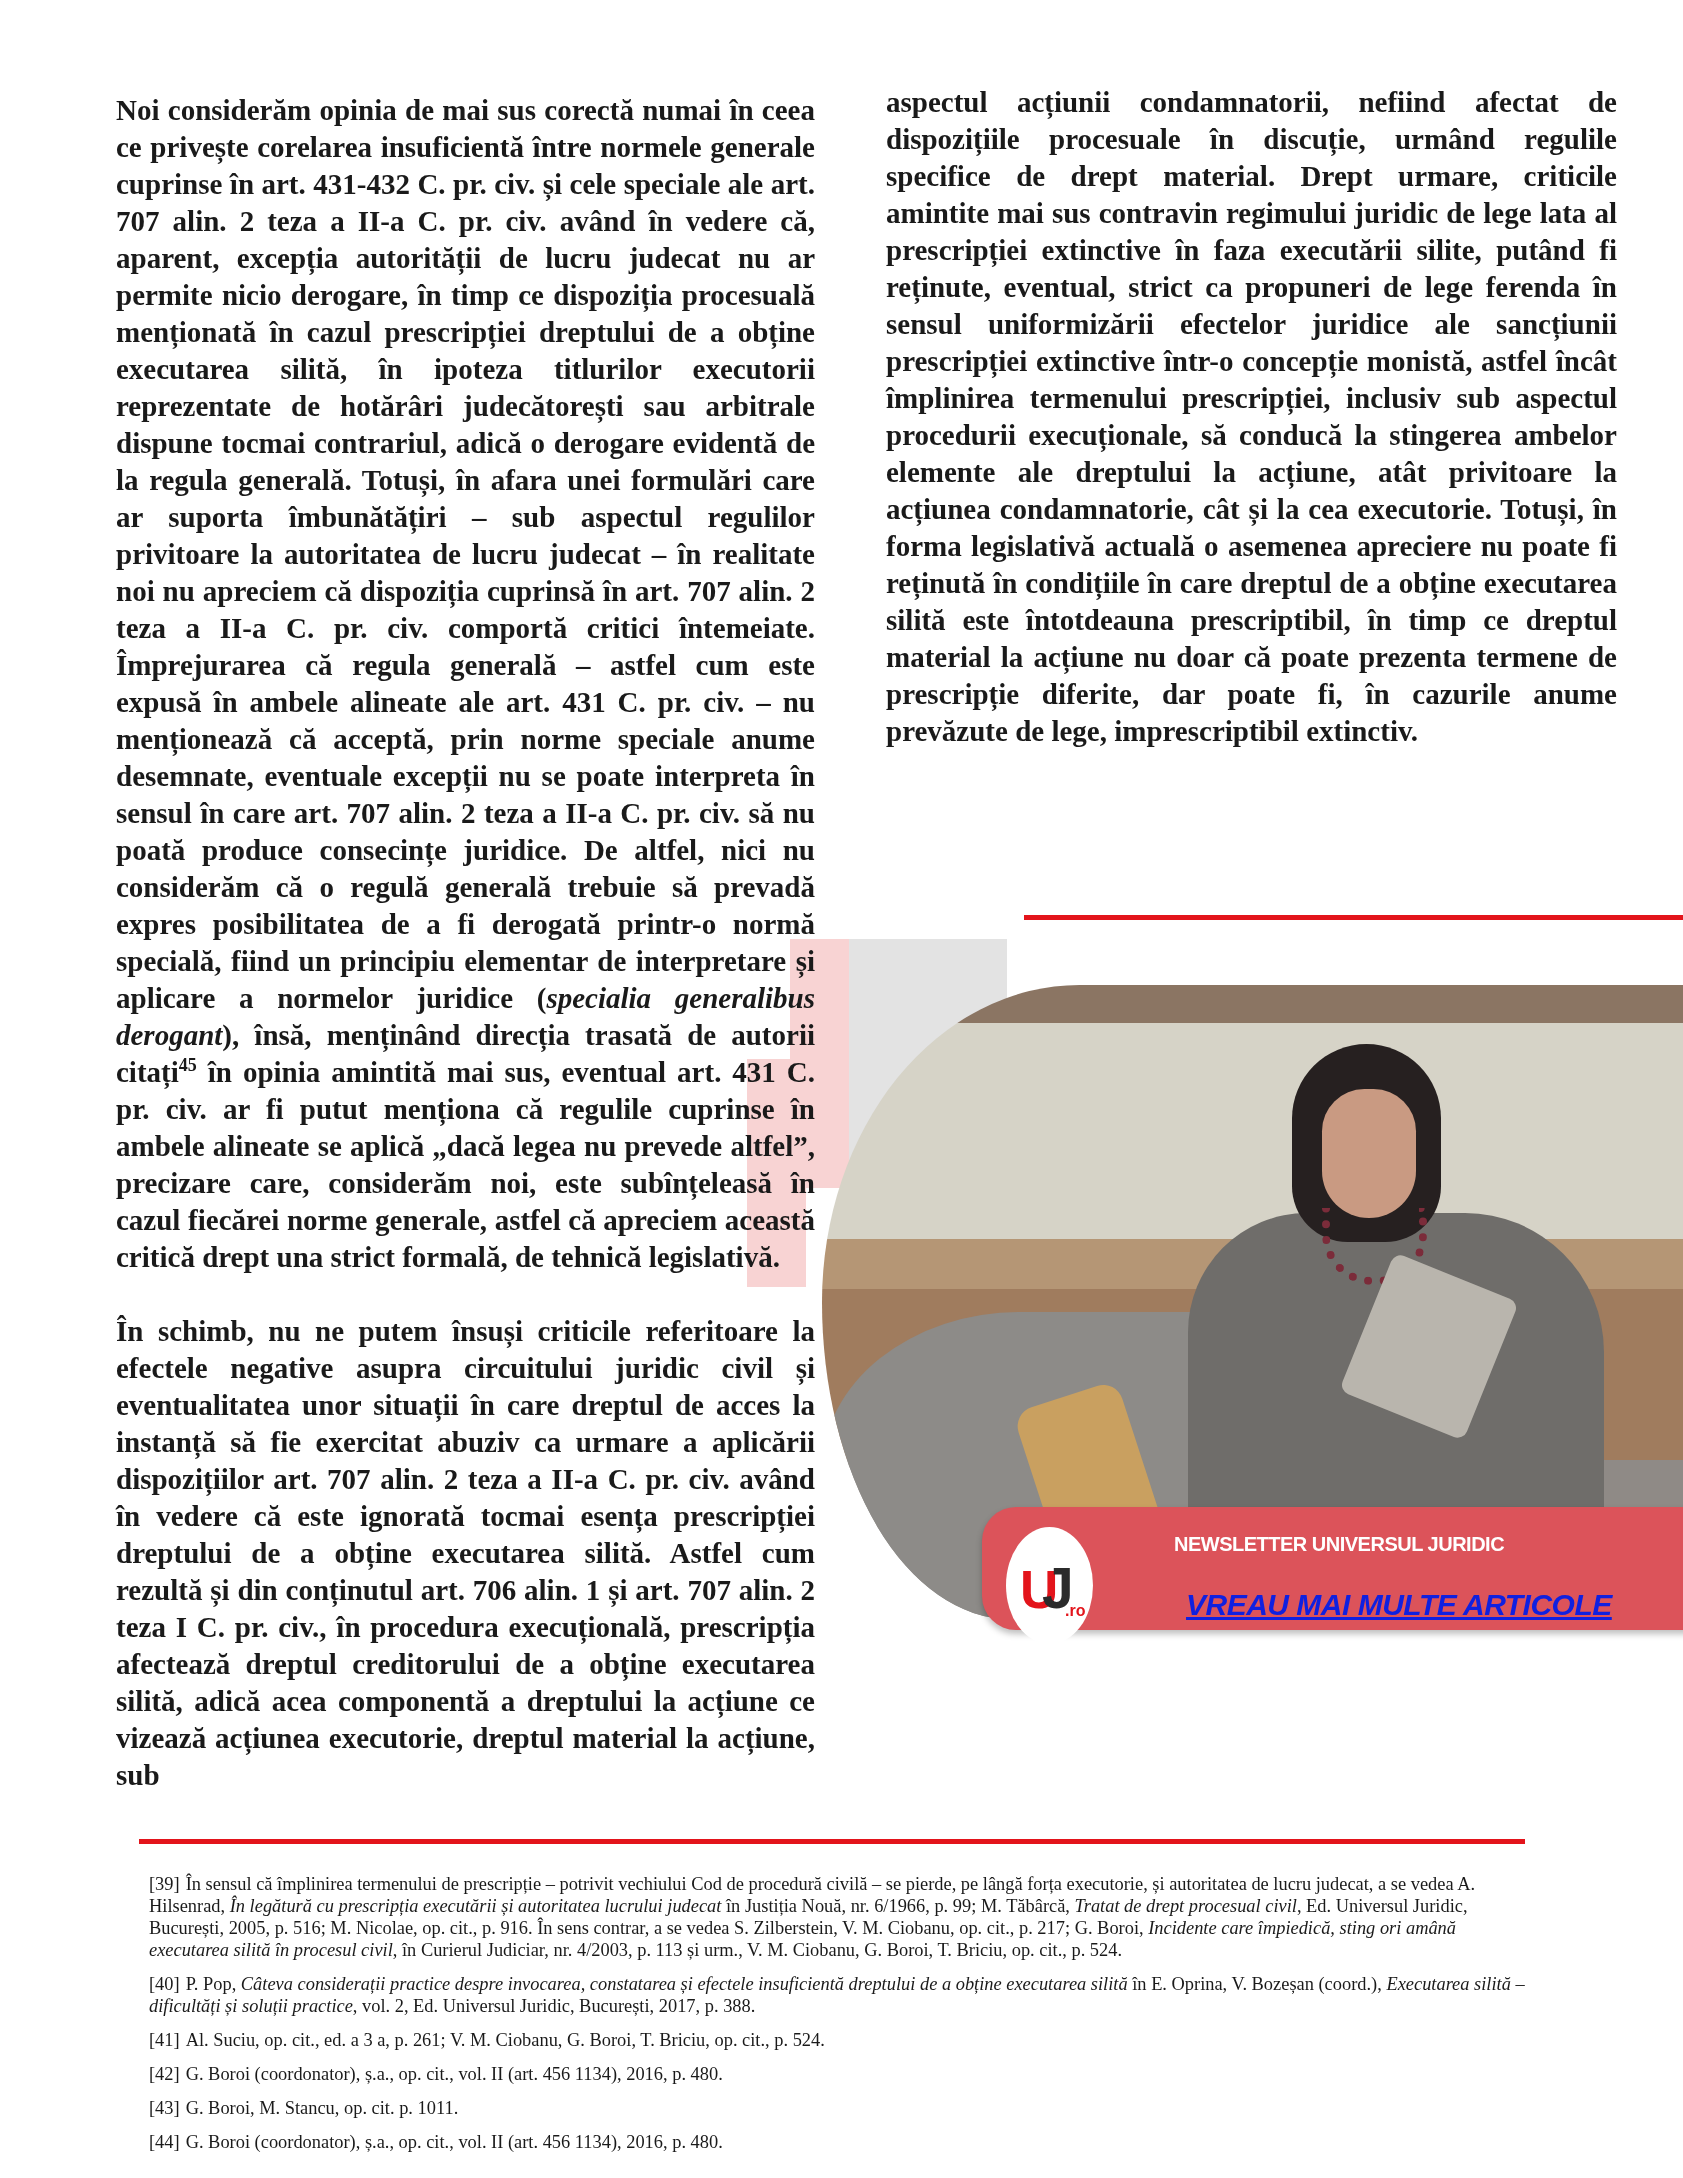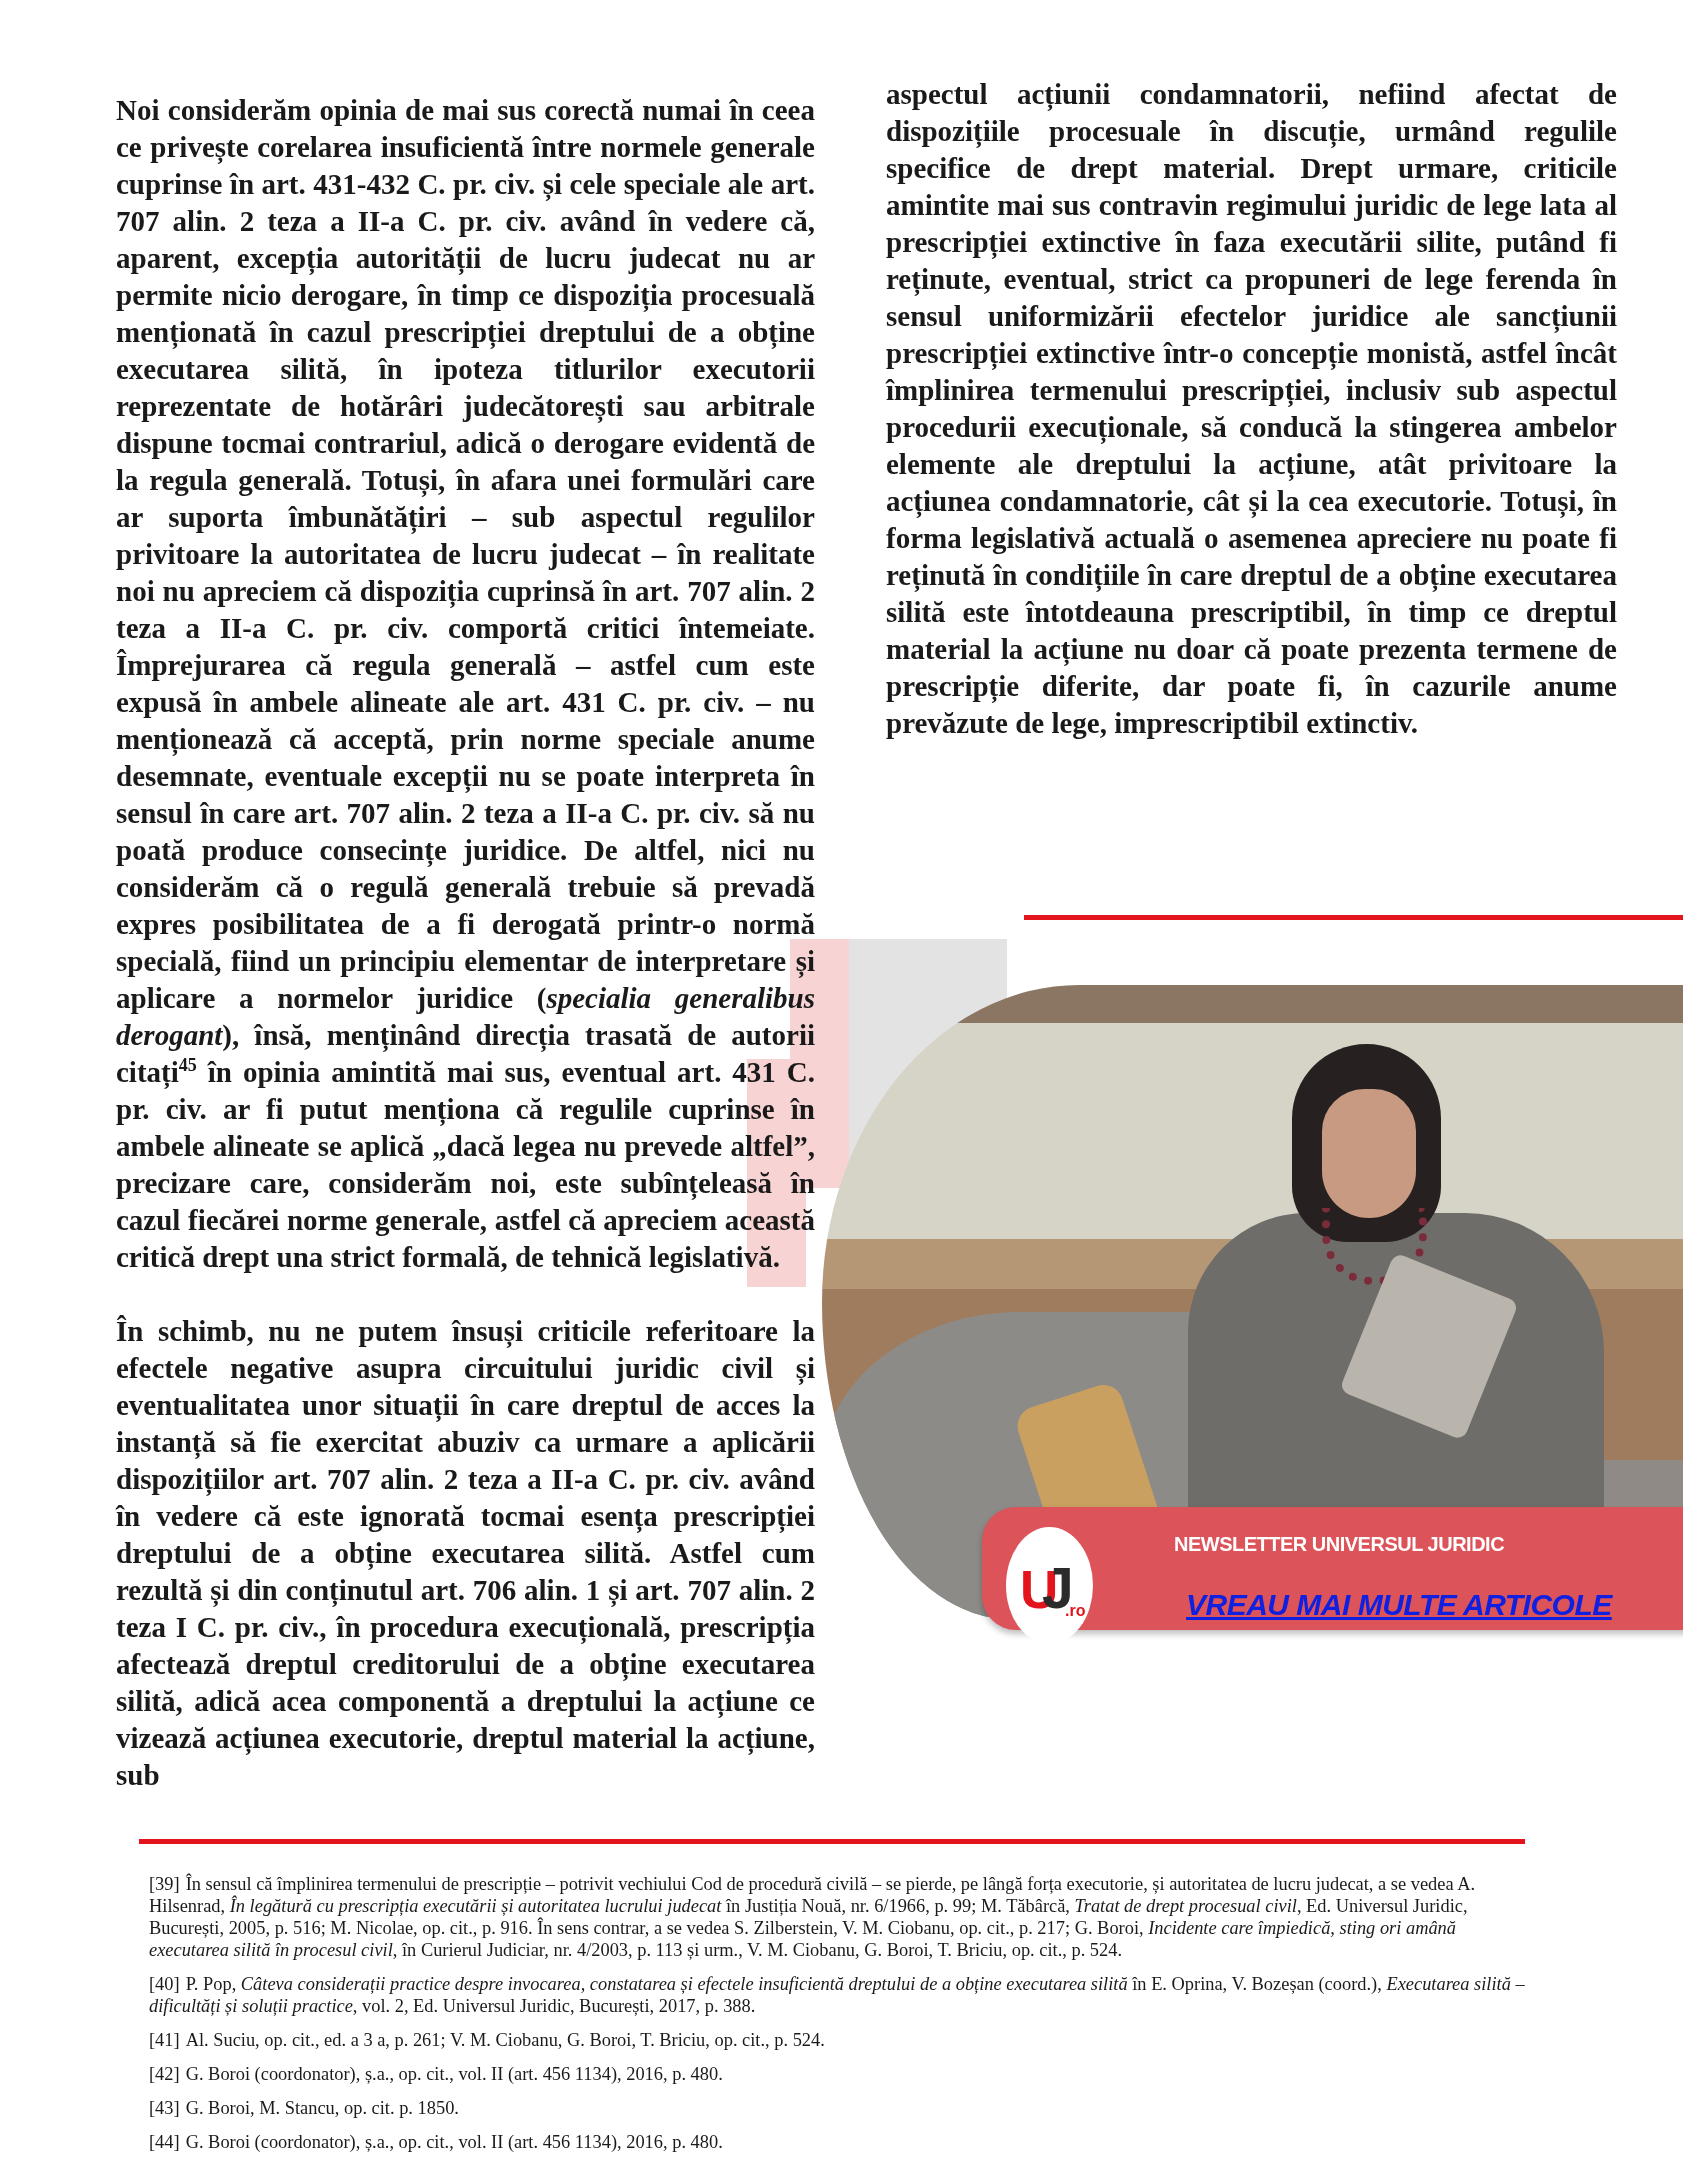--- a/index.html
+++ b/index.html
@@ -1,21 +1,21 @@
 <!DOCTYPE html>
 <html><head>
 <meta charset="utf-8">
 <style>
   html, body { margin:0; padding:0; background:#ffffff; }
   body { width:1683px; height:2178px; position:relative; overflow:hidden; font-family:"Liberation Serif","DejaVu Serif",serif; color:#1a1a1a; }
   .col { position:absolute; font-size:29px; line-height:37px; text-align:justify; }
   .col p { margin:0; }
   .col p + p { margin-top:37px; }
   #left-col { left:116px; top:92px; width:699px; }
-  #right-col { left:886px; top:76px; width:731px; }
+  #right-col { left:886px; top:84px; width:731px; }
   sup { font-size:18px; line-height:0; vertical-align:super; }
   .wm { position:absolute; z-index:0; }
   .wm-red { left:790px; top:939px; width:104px; height:249px; background:#f8d3d3; }
   .wm-red2 { left:747px; top:1059px; width:59px; height:228px; background:#f8d3d3; }
   .wm-gray { left:849px; top:939px; width:158px; height:351px; background:#e3e3e3; }
   .col { z-index:1;font-weight:bold; }
   .red-rule { position:absolute; height:5px; background:#e3141b; }
   #rule-top { left:1024px; top:915px; width:659px; }
   #rule-foot { left:139px; top:1839px; width:1386px; }
   #photo { position:absolute; left:822px; top:985px; width:861px; height:634px; overflow:hidden; border-top-left-radius:515px 634px; border-bottom-left-radius:376px 634px; z-index:2;
@@ -100,19 +100,19 @@
   <p class="fn gap">
     <span class="fn-num">[40]</span><span>P. Pop, </span><i>Câteva considerații practice despre invocarea, constatarea și efectele insuficientă dreptului de a obține executarea silită</i><span> în E. Oprina, V. Bozeșan (coord.), </span><i>Executarea silită – dificultăți și soluții practice</i><span>, vol. 2, Ed. Universul Juridic, București, 2017, p. 388.</span>
   </p>
   <p class="fn gap">
     <span class="fn-num">[41]</span><span>Al. Suciu, op. cit., ed. a 3 a, p. 261; V. M. Ciobanu, G. Boroi, T. Briciu, op. cit., p. 524.</span>
   </p>
   <p class="fn small-gap">
     <span class="fn-num">[42]</span><span>G. Boroi (coordonator), ș.a., op. cit., vol. II (art. 456 1134), 2016, p. 480.</span>
   </p>
   <p class="fn small-gap">
-    <span class="fn-num">[43]</span><span>G. Boroi, M. Stancu, op. cit. p. 1850.</span>
+    <span class="fn-num">[43]</span><span>G. Boroi, M. Stancu, op. cit. p. 1011.</span>
   </p>
   <p class="fn small-gap">
     <span class="fn-num">[44]</span><span>G. Boroi (coordonator), ș.a., op. cit., vol. II (art. 456 1134), 2016, p. 480.</span>
   </p>
 </div>
 
 
 </body></html>

